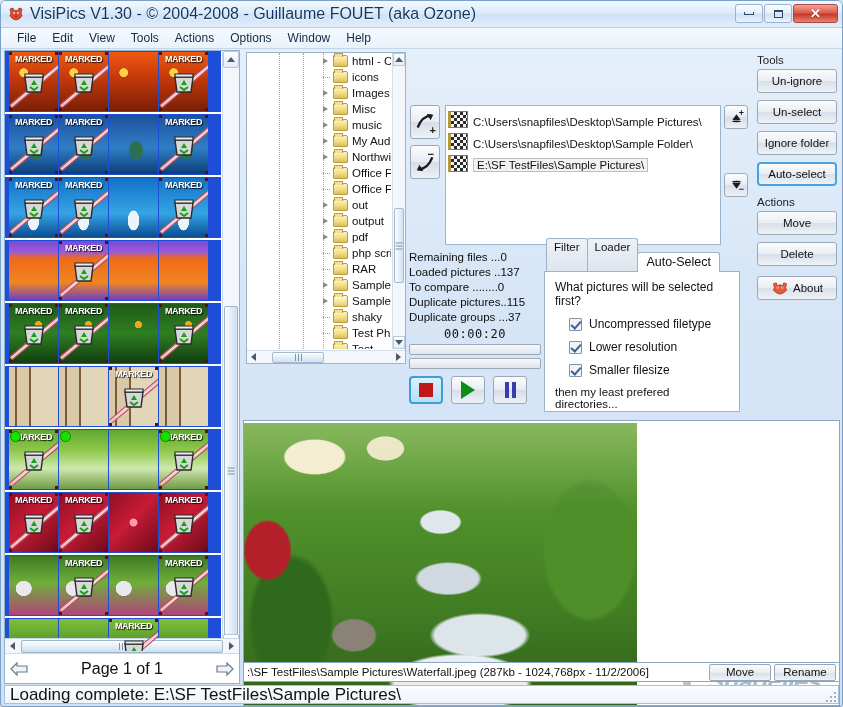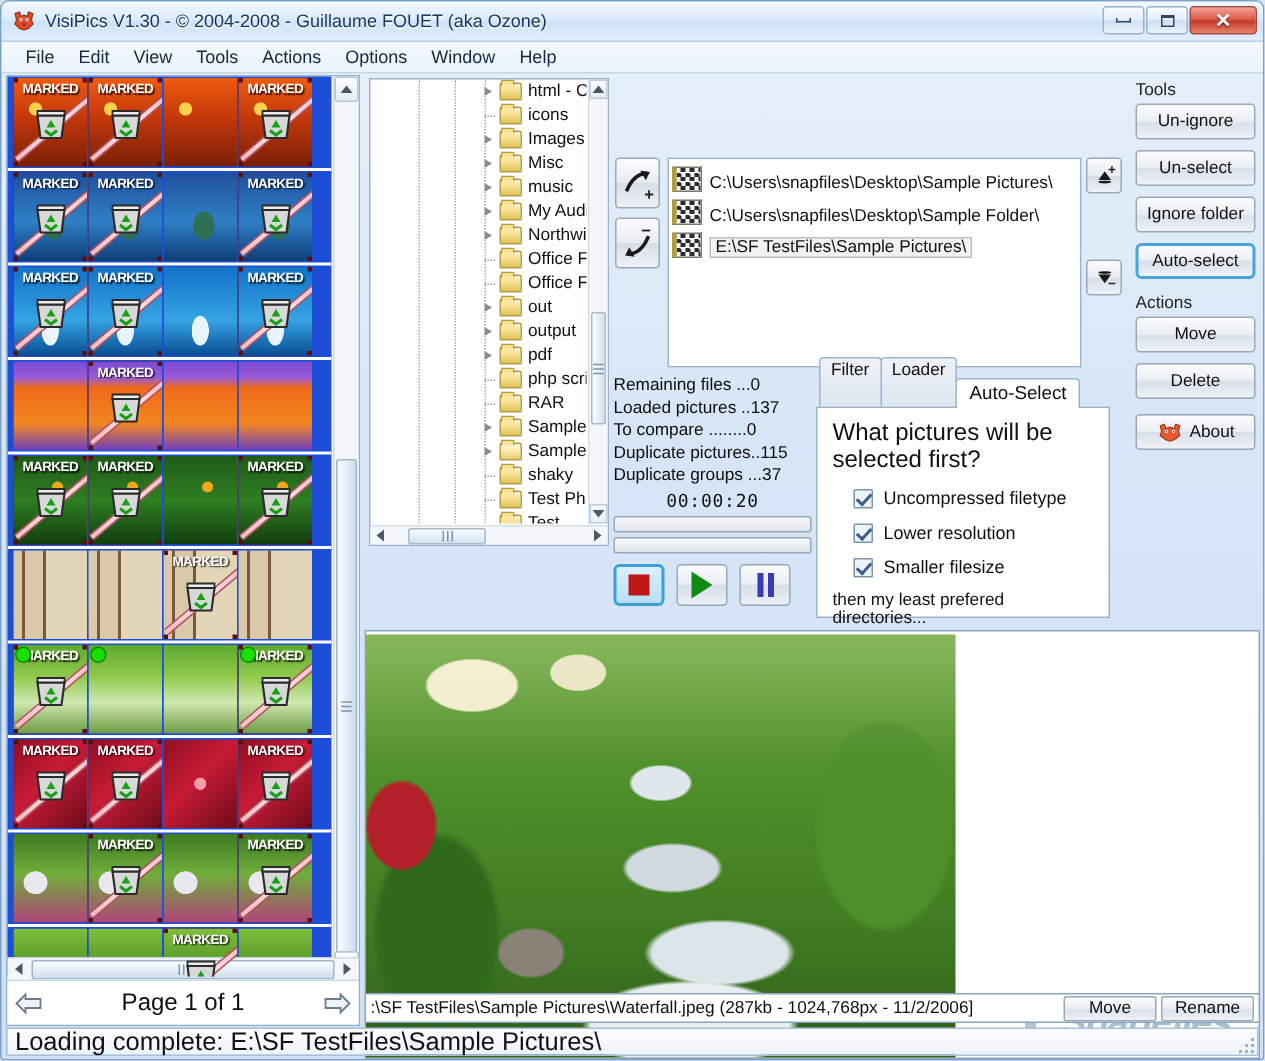--- a/index.html
+++ b/index.html
@@ -24,21 +24,21 @@
   #titlebar {
     height: 27px;
     display: flex; align-items: center;
     padding: 0 4px 0 7px;
     background: linear-gradient(180deg,#f2f8ff 0%, #dcebfb 45%, #cfe2f7 55%, #e2eefb 100%);
     border-bottom: 1px solid #b6cde6;
     position: relative;
   }
   #app-icon { width: 16px; height: 16px; margin-right: 6px; position: relative; flex: none; }
   .title-text {
-    font-size: 12px; color: #12365e;
+    font-size: 16px; color: #12365e;
     text-shadow: 0 1px 0 rgba(255,255,255,.9);
     white-space: nowrap;
   }
   #winbtns { position: absolute; right: 4px; top: 3px; display: flex; gap: 1px; }
   .winbtn {
     width: 28px; height: 19px;
     border: 1px solid #9ab4d0; border-radius: 3px;
     background: linear-gradient(180deg,#fcfdff 0%, #e4eefa 48%, #cfdff2 52%, #eaf3fd 100%);
     display: flex; align-items: center; justify-content: center;
   }
@@ -324,21 +324,21 @@
   .tab.active {
     background: #ffffff; height: 20px; line-height: 15px;
     font-size: 12.5px; padding: 2px 8px 3px;
     position: relative; z-index: 2;
   }
   #tabpanel {
     position: absolute; left: 0; right: 0; top: 19px; bottom: 0;
     background: #ffffff; border: 1px solid #9bb4cc;
     padding: 8px 10px;
   }
-  #tab-question { font-size: 16px; color: #111; margin-bottom: 9px; }
+  #tab-question { font-size: 12px; color: #111; margin-bottom: 9px; }
   .chk-row { display: flex; align-items: center; margin: 0 0 9px 14px; }
   .chkbox {
     width: 13px; height: 13px; margin-right: 7px; flex: none;
     border: 1px solid #7d95ab; background: #eef4fa;
     position: relative; border-radius: 1px;
   }
   .chkbox::after {
     content: ""; position: absolute; left: 3px; top: 0px;
     width: 4px; height: 8px; border: solid #3a5f8a;
     border-width: 0 2px 2px 0; transform: rotate(42deg);

